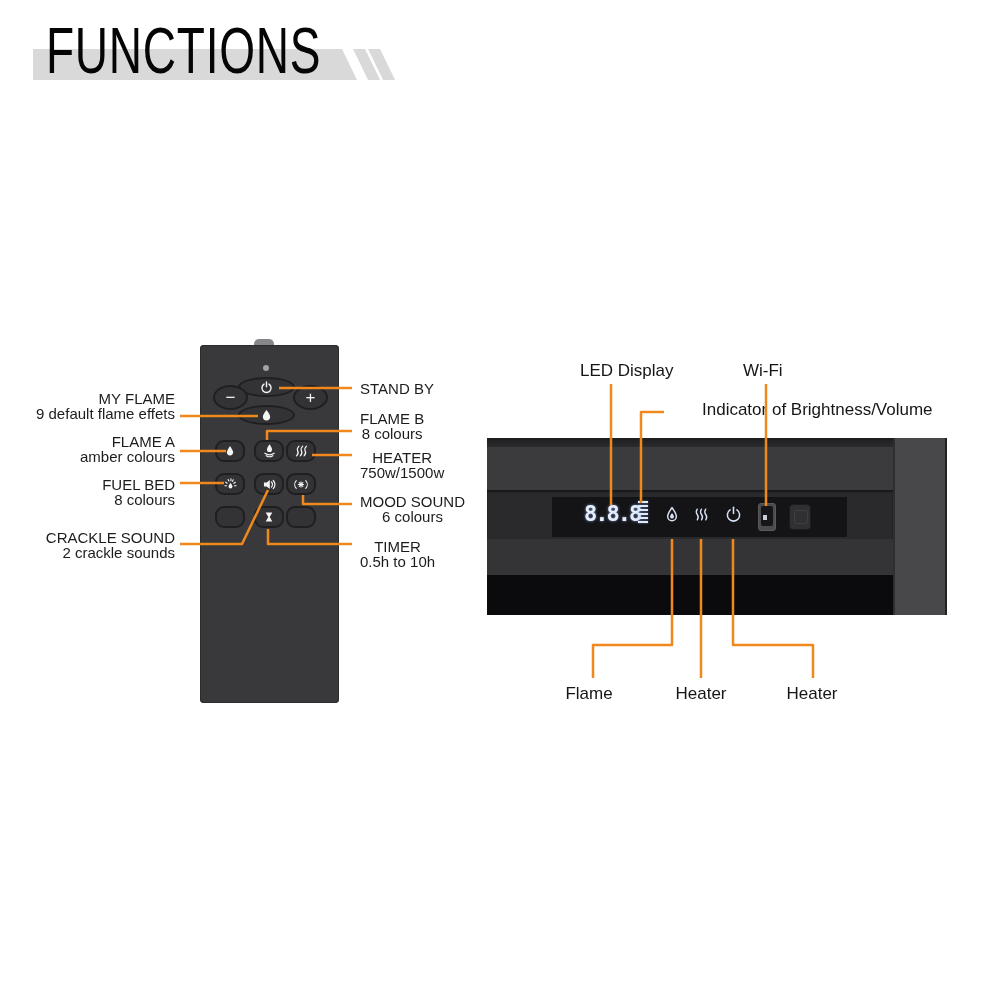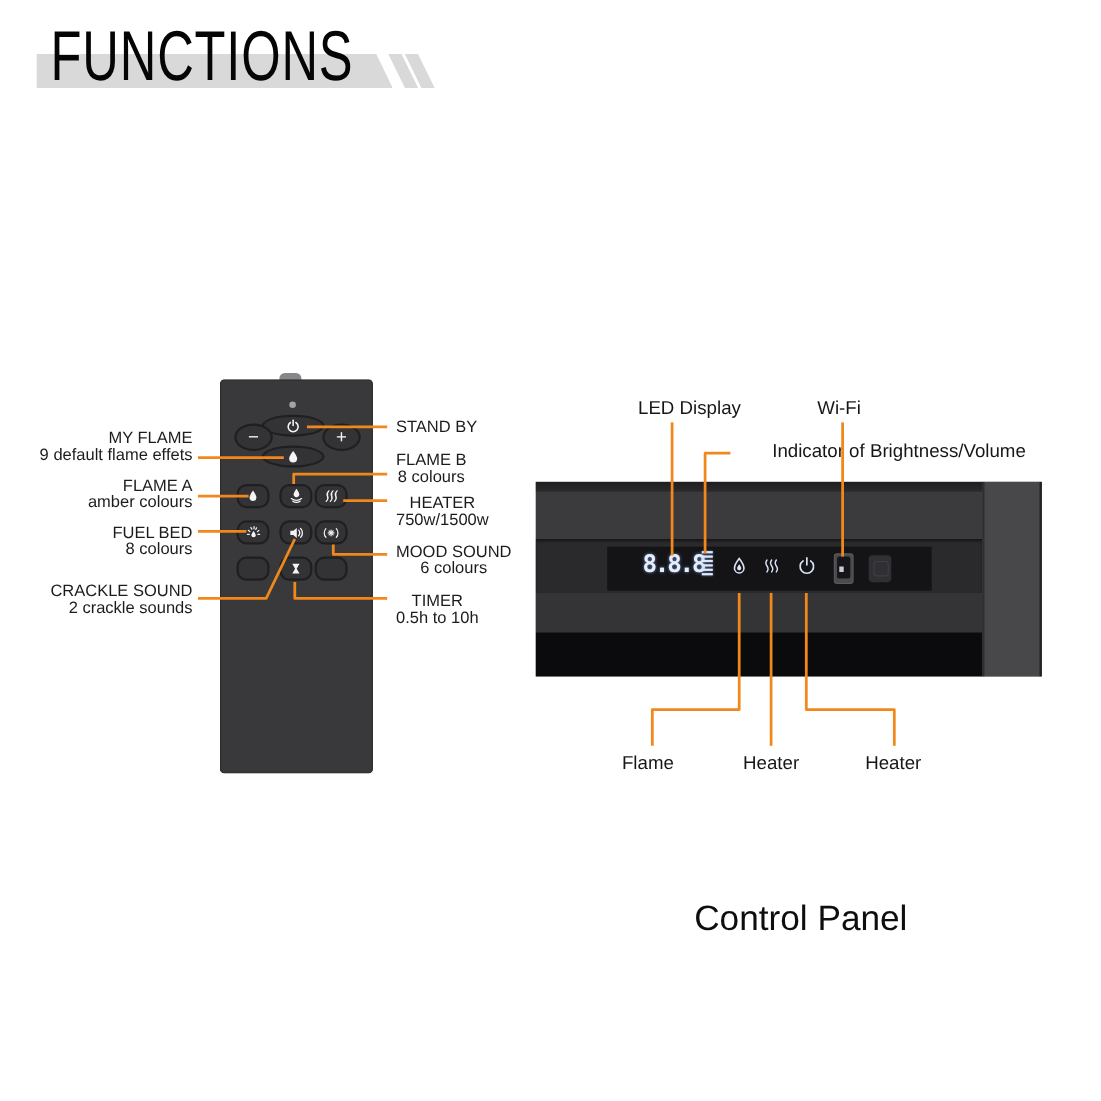--- a/index.html
+++ b/index.html
@@ -267,21 +267,20 @@
   </div>
 
   <div class="abs ptxt" style="left:580px;top:361px;">LED Display</div>
   <div class="abs ptxt" style="left:743px;top:361px;">Wi-Fi</div>
   <div class="abs ptxt" style="left:670px;top:400px;margin-left:32px;">Indicator of Brightness/Volume</div>
 
   <div class="abs pbot" style="left:589px;top:684px;">Flame</div>
   <div class="abs pbot" style="left:701px;top:684px;">Heater</div>
   <div class="abs pbot" style="left:812px;top:684px;">Heater</div>
 
-  <div class="abs caption" style="left:728px;top:816px;">Control Panel</div>
 
   <svg id="lines" width="1001" height="1001">
     <g fill="none" stroke="#F0881C" stroke-width="2.5" stroke-linejoin="round">
 
       <polyline points="180,416 258,416"></polyline>
       <polyline points="180,451 226,451"></polyline>
       <polyline points="180,483 224,483"></polyline>
       <polyline points="180,544 242,544 268,490"></polyline>
 
       <polyline points="279,388 352,388"></polyline>

